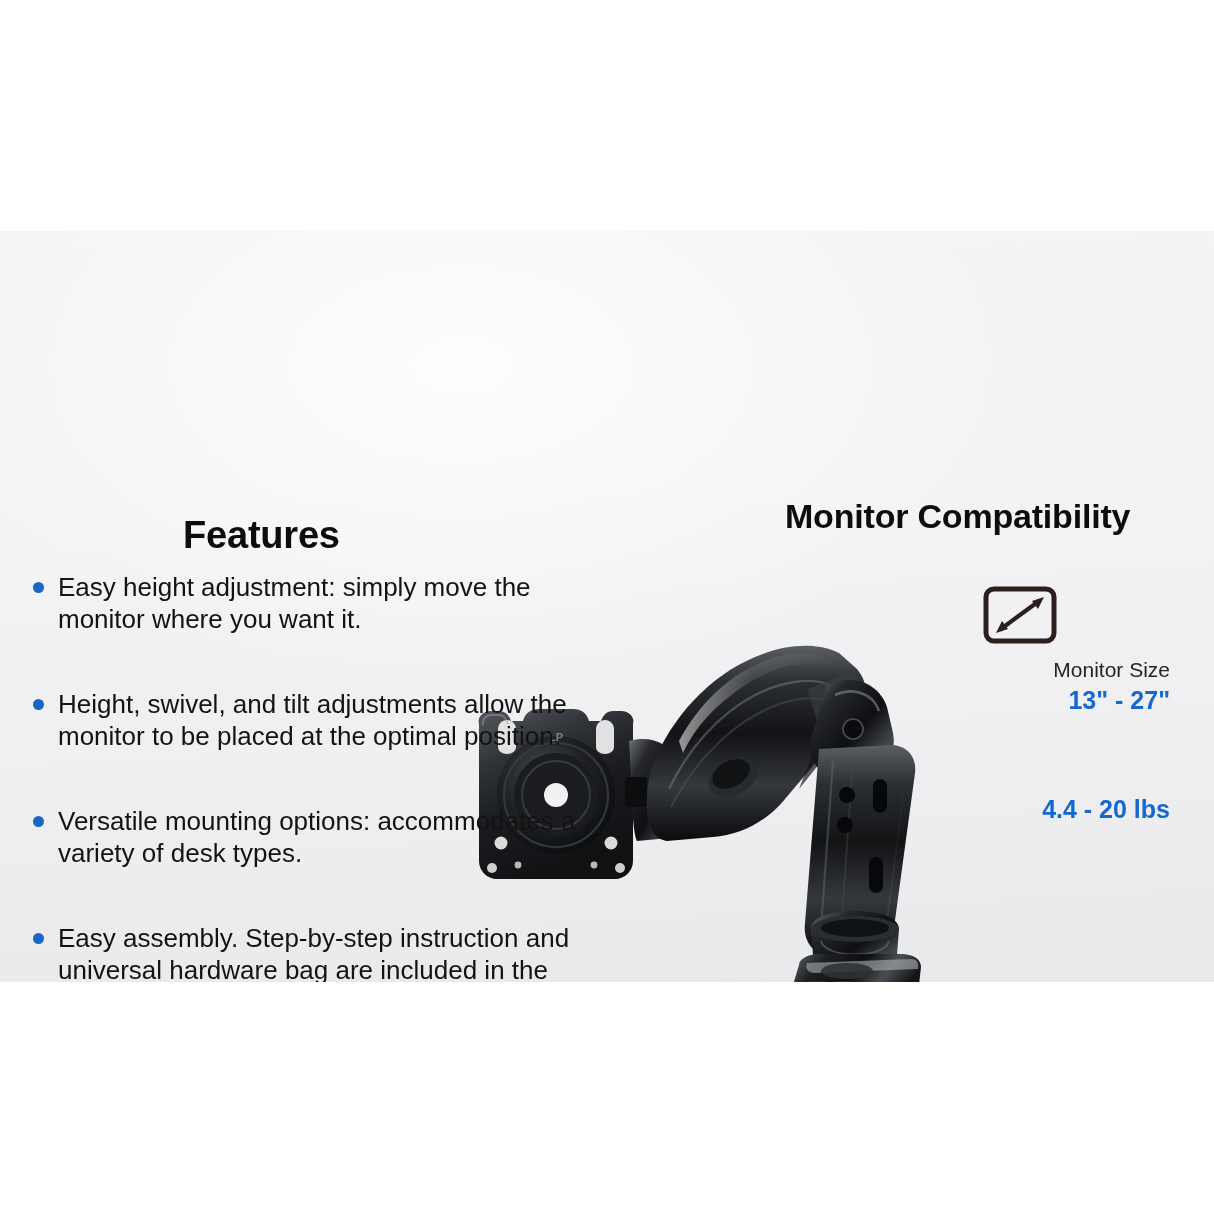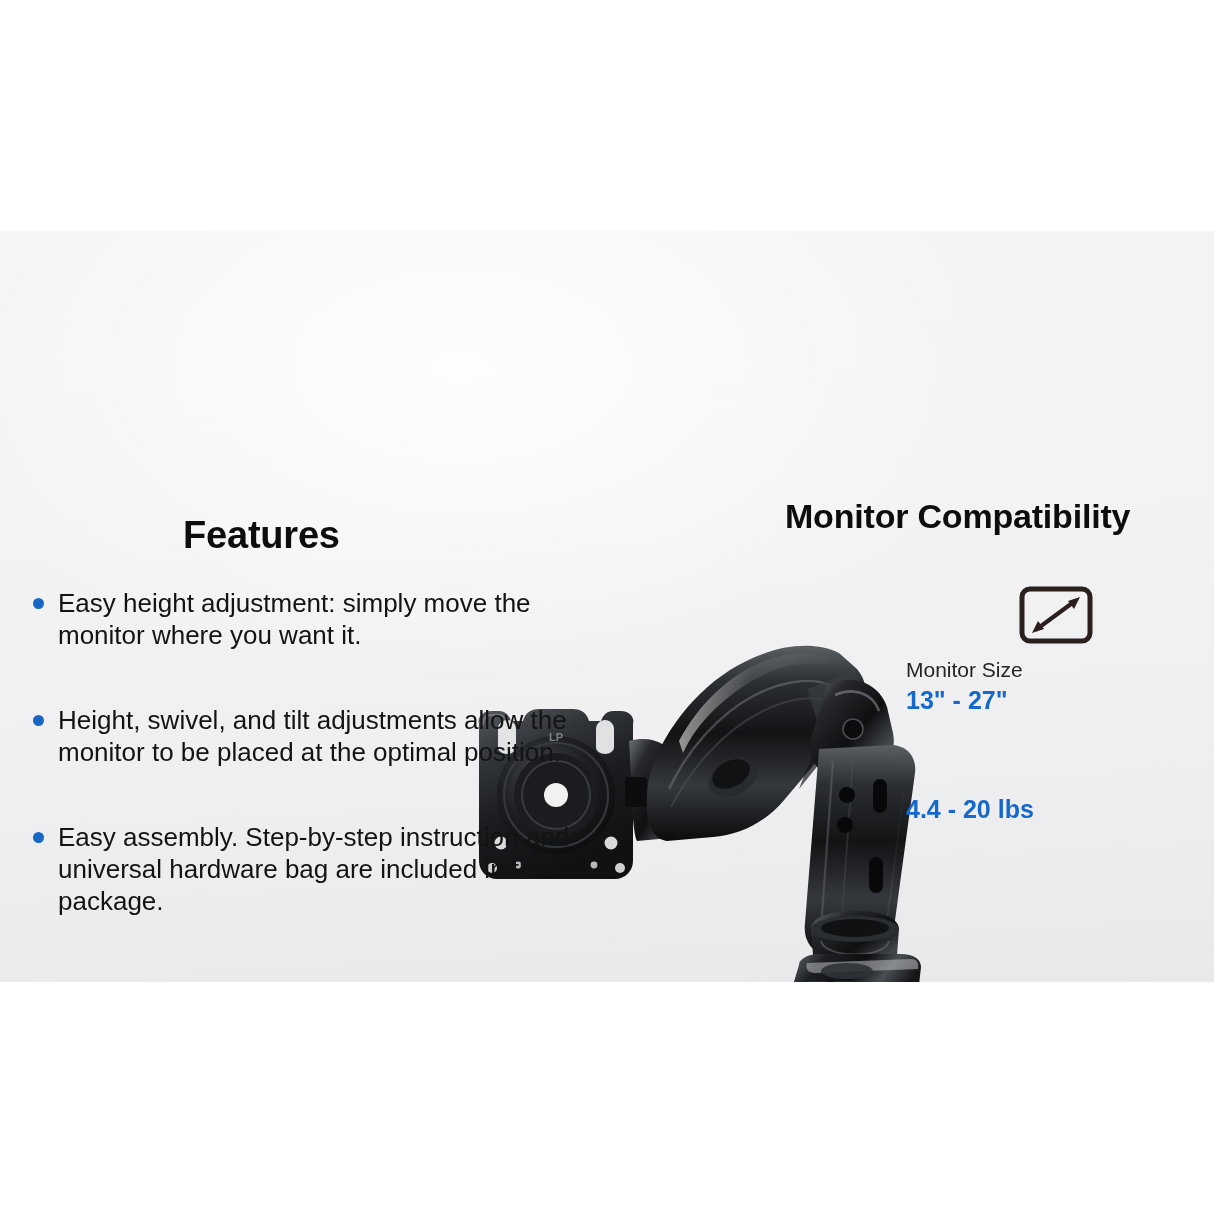--- a/index.html
+++ b/index.html
@@ -74,40 +74,39 @@
     z-index: 6;
   }
   .feature-item {
     position: relative;
     padding-left: 58px;
     margin-bottom: 53px;
     font-size: 26px;
     line-height: 32px;
     color: #131313;
     max-width: 520px;
-    margin-top: 16px;
   }
   .feature-item:last-child { margin-bottom: 0; }
   .feature-bullet {
     position: absolute;
     left: 33px;
     top: 11px;
     width: 11px;
     height: 11px;
     border-radius: 50%;
     background: #1867c4;
   }
 
   
   .spec {
     position: absolute;
     z-index: 6;
-    text-align: left;
+    text-align: right;
     width: 300px;
-    left: 906px;
+    left: 870px;
   }
   #spec-size   { top: 348px; }
   #spec-weight { top: 560px; }
 
   .spec-icon {
     height: 72px;
     display: flex;
     align-items: center;
     justify-content: center;
   }
@@ -352,20 +351,24 @@
       <div class="feature-item">
         <span class="feature-bullet"></span>
         <span>Easy height adjustment: simply move the monitor where you want it.</span>
       </div>
 
       <div class="feature-item">
         <span class="feature-bullet"></span>
         <span>Height, swivel, and tilt adjustments allow the monitor to be placed at the optimal position.</span>
       </div>
 
+      <div class="feature-item">
+        <span class="feature-bullet"></span>
+        <span>Versatile mounting options: accommodates a variety of desk types.</span>
+      </div>
 
       <div class="feature-item" style="max-width:560px;">
         <span class="feature-bullet"></span>
         <span>Easy assembly. Step-by-step instruction and universal hardware bag are included in the package.</span>
       </div>
 
     </div>
 
     <div class="spec" id="spec-size">
       <div class="spec-icon">

